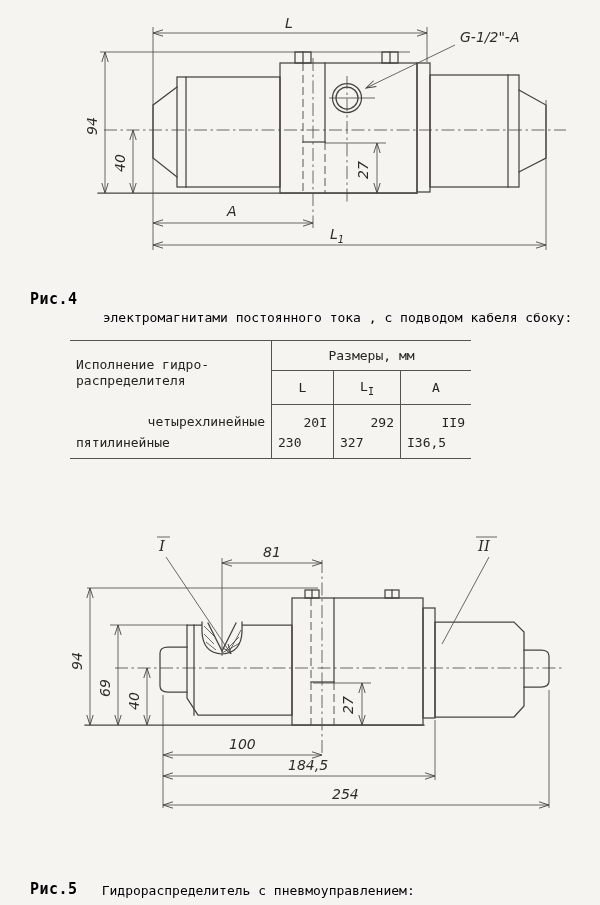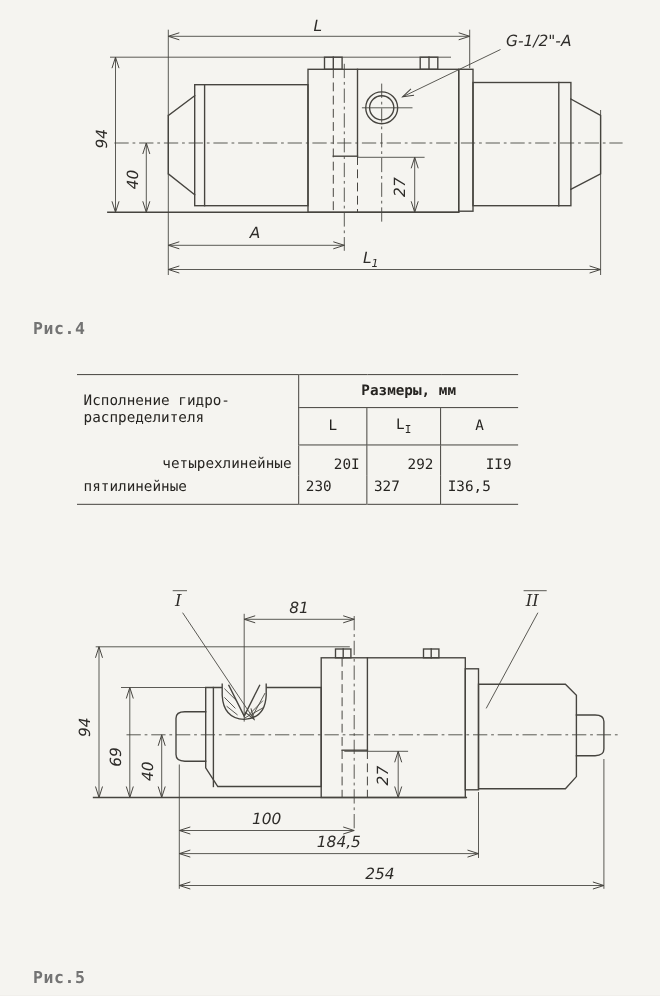--- a/index.html
+++ b/index.html
@@ -15,34 +15,34 @@
   svg{position:absolute;left:0;}
   .obj{stroke:#46443f;stroke-width:1.25;fill:none;stroke-linecap:square;}
   .thin{stroke:#46443f;stroke-width:0.8;fill:none;}
   .dash{stroke:#46443f;stroke-width:0.9;fill:none;stroke-dasharray:8,4;}
   .dashdot{stroke:#46443f;stroke-width:0.8;fill:none;stroke-dasharray:13,3.5,2.5,3.5;}
   .dimline{stroke:#46443f;stroke-width:0.8;fill:none;}
   text.dimtxt{font:italic 14px "DejaVu Sans", sans-serif;fill:#2e2c29;}
   text.callout{font:italic 15px "DejaVu Serif", serif;fill:#2e2c29;}
   .paperfill{fill:#f5f4f0;}
 
-  .caption{position:absolute;font-size:13px;line-height:17px;color:#737373;}
+  .caption{position:absolute;font-size:13px;line-height:17px;color:#000000;}
   .cap-row{display:flex;align-items:flex-start;}
   .cap-label{font-weight:bold;font-size:15px;letter-spacing:0.5px;flex:0 0 auto;margin-right:10px;}
   .cap-text{padding-top:1px;}
   .indent1{margin-left:15px;}
 
   table.spec{
     position:absolute;top:340px;left:30px;
     border-collapse:collapse;font-size:13px;color:#262421;
     border-top:1.4px solid #55534e;border-bottom:1.4px solid #55534e;margin-left:40px;
   }
   table.spec td{padding:0 6px;vertical-align:middle;}
   td.c-name{width:189px;vertical-align:top;padding-top:5px;line-height:16px;border-right:1.2px solid #55534e;}
-  td.c-sizes{text-align:center;height:29px;border-bottom:1.2px solid #55534e;font-weight:bold;}
+  td.c-sizes{text-align:center;height:29px;border-bottom:1.2px solid #55534e;}
   td.c-sub{text-align:center;height:33px;}
   td.br{border-right:1.2px solid #55534e;}
   tr.hdr-bottom td{border-bottom:1.2px solid #55534e;}
   td.w1{width:49px;} td.w2{width:54px;} td.w3{width:58px;}
   tr.data td{height:20px;}
   tr.data-first td{padding-top:7px;text-align:right;}
   tr.data-last td{padding-bottom:6px;}
   sub.tbl{font-size:10px;}
 </style>
 </head>
@@ -127,20 +127,21 @@
       <path class="dimline" d="M455,45 L366,88" marker-end="url(#ar4)"></path>
       <text class="dimtxt" x="460" y="42">G-1/2"-A</text>
     </g>
   </svg>
 
   <div class="caption" style="top:291px;left:30px;width:548px;">
     <div class="cap-row">
       <span class="cap-label">Рис.4</span>
       <span class="cap-text">
         <br>
+        <span class="indent1">электромагнитами постоянного тока , с подводом кабеля сбоку:</span>
       </span>
     </div>
   </div>
 
   <table class="spec">
     <tbody>
         <tr>
       <td class="c-name" rowspan="2">
         <span>Исполнение гидро-</span><br>
         <span>распределителя</span>
@@ -257,16 +258,17 @@
     <g>
       <text class="callout" x="478" y="31">II</text>
       <path class="thin" d="M476,17 H497"></path>
       <path class="dimline" d="M489,37 L442,124"></path>
     </g>
   </svg>
 
   <div class="caption" style="top:881px;left:30px;width:560px;">
     <div class="cap-row">
       <span class="cap-label">Рис.5</span>
+      <span class="cap-text" style="margin-left:14px">Гидрораспределитель с пневмоуправлением:</span>
     </div>
   </div>
 
 </div>
 
 </body></html>

